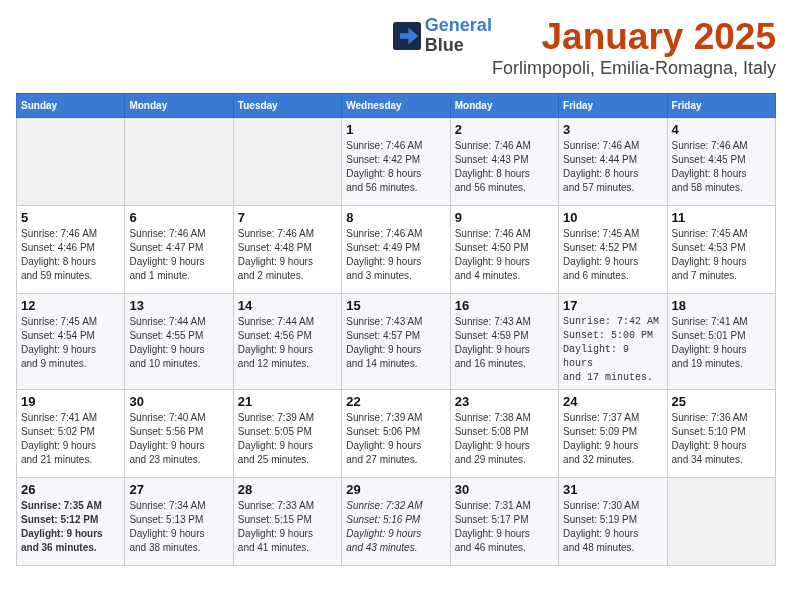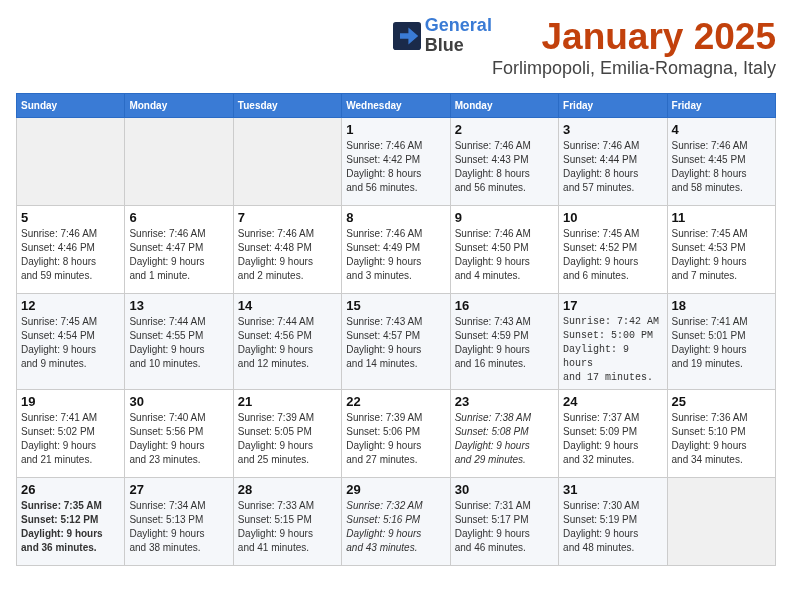--- a/index.html
+++ b/index.html
@@ -280,21 +280,21 @@
         </td>
         <td>
           <span class="day-num">22</span>
           <div class="day-detail" style="white-space: pre-line;">Sunrise: 7:39 AM
 Sunset: 5:06 PM
 Daylight: 9 hours
 and 27 minutes.</div>
         </td>
         <td>
           <span class="day-num">23</span>
-          <div class="day-detail" style="white-space: pre-line; font-style: italic;">Sunrise: 7:38 AM
+          <div class="day-detail" style="white-space: pre-line;">Sunrise: 7:38 AM
 Sunset: 5:08 PM
 Daylight: 9 hours
 and 29 minutes.</div>
         </td>
         <td>
           <span class="day-num">24</span>
           <div class="day-detail" style="white-space: pre-line;">Sunrise: 7:37 AM
 Sunset: 5:09 PM
 Daylight: 9 hours
 and 32 minutes.</div>

